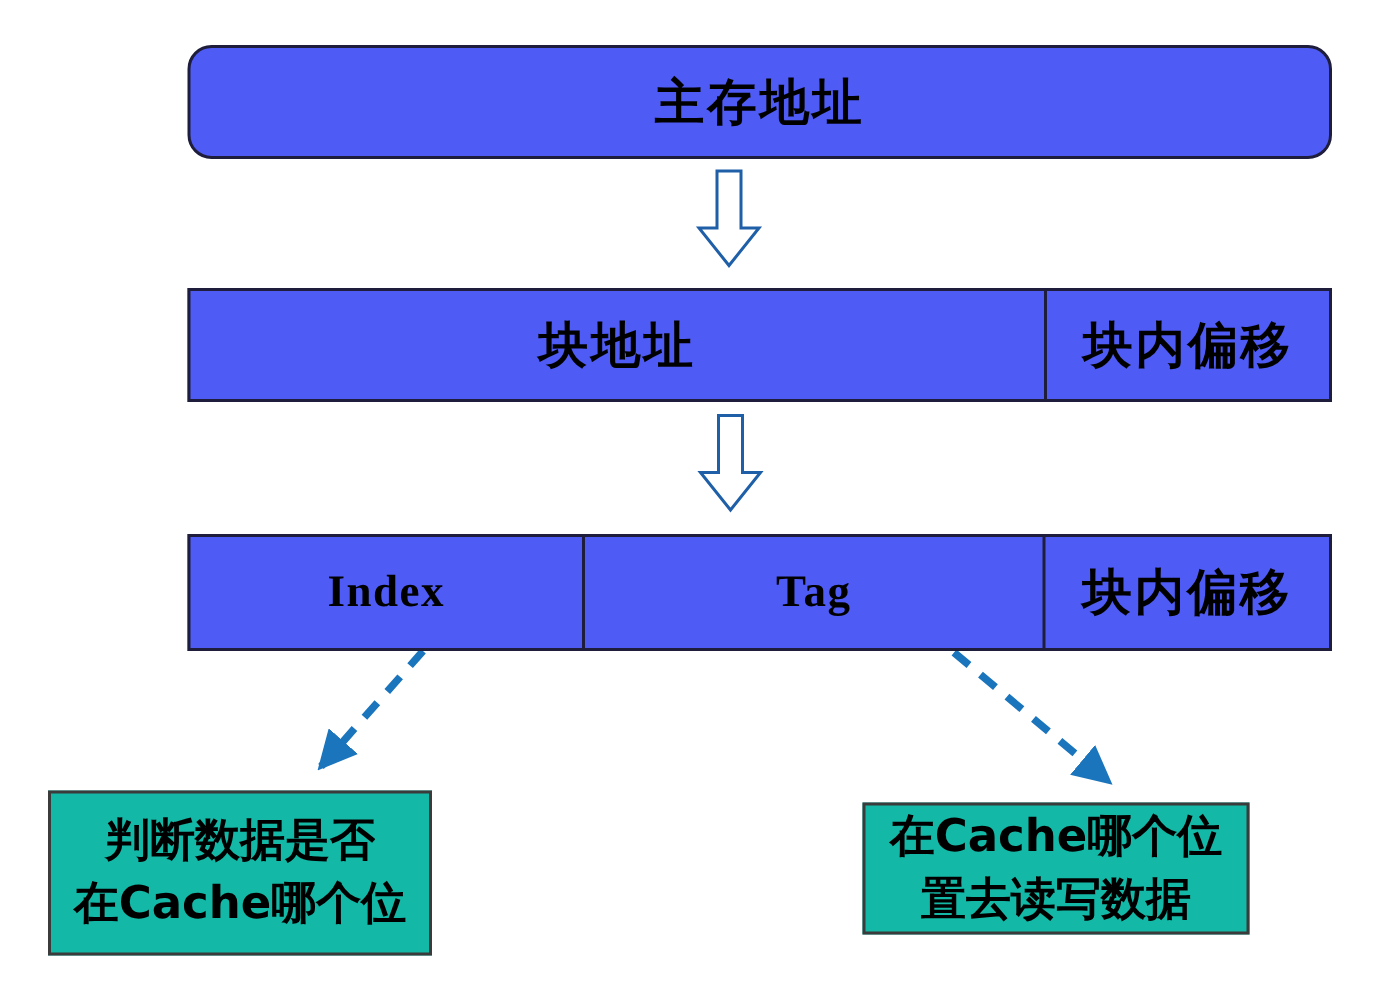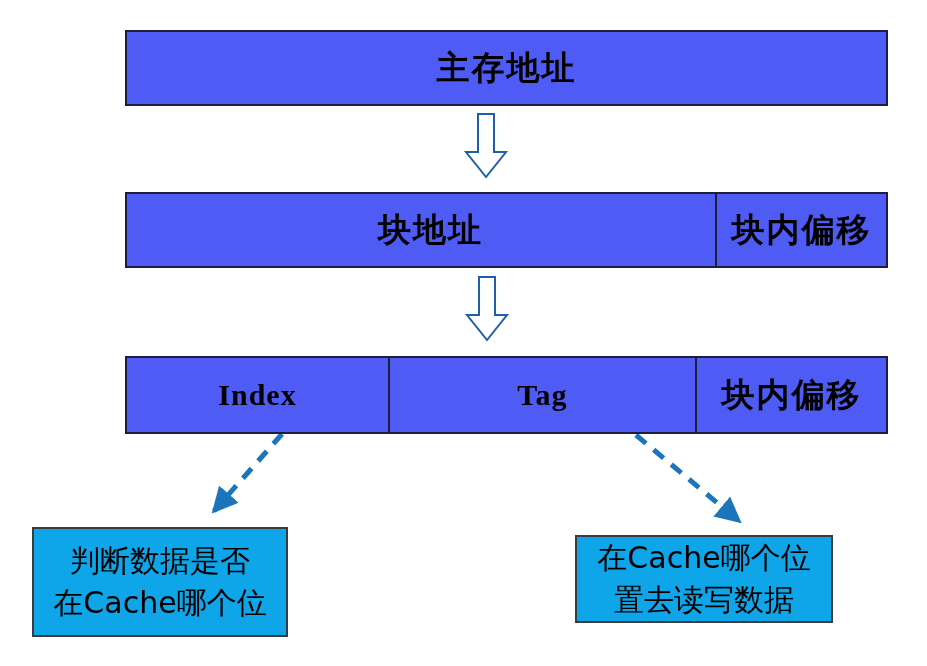--- a/index.html
+++ b/index.html
@@ -26,22 +26,22 @@
   .bar {
     position: absolute;
     left: 125px;
     width: 763px;
     height: 76px;
     box-sizing: border-box;
     display: flex;
     background: var(--bar-fill, #4F5BF5);
     border: 2px solid var(--bar-border, #1E1E3C);
   }
-  .bar-1 { top: 30px; }
-  .bar-2 { top: 192px; padding-left: 19px; }
+  .bar-1 { top: 30px; border-radius: 16px; }
+  .bar-2 { top: 192px; }
   .bar-3 { top: 356px; height: 78px; }
   .cell {
     box-sizing: border-box;
     display: flex;
     align-items: center;
     justify-content: center;
     height: 100%;
     color: #000000;
     font-weight: bold;
     font-size: 33px;
@@ -54,32 +54,33 @@
   }
   .cell.grow { flex: 1 1 auto; }
   .cell.latin {
     font-size: 30px;
     letter-spacing: 1px;
     font-family: "Liberation Serif", "DejaVu Serif", serif;
   }
   .callout {
     position: absolute;
     box-sizing: border-box;
-    background: #0ea5e9;
+    background: #14b8a6;
     border: 2px solid var(--callout-border, #3B3B3B);
     display: flex;
     flex-direction: column;
     align-items: center;
     justify-content: center;
     text-align: center;
     color: #000000;
     font-size: 30px;
     line-height: 42px;
     font-family: "DejaVu Sans", "Liberation Sans", sans-serif;
     white-space: nowrap;
+    font-weight: bold;
   }
   .callout-left  { left: 32px;  top: 527px; width: 256px; height: 110px; }
   .callout-right { left: 575px; top: 535px; width: 258px; height: 88px; }
   .hollow-arrow {
     fill: #ffffff;
     stroke: var(--arrow-outline, #1F5FA8);
     stroke-width: 2;
     stroke-linejoin: miter;
   }
   .dashed-arrow {

